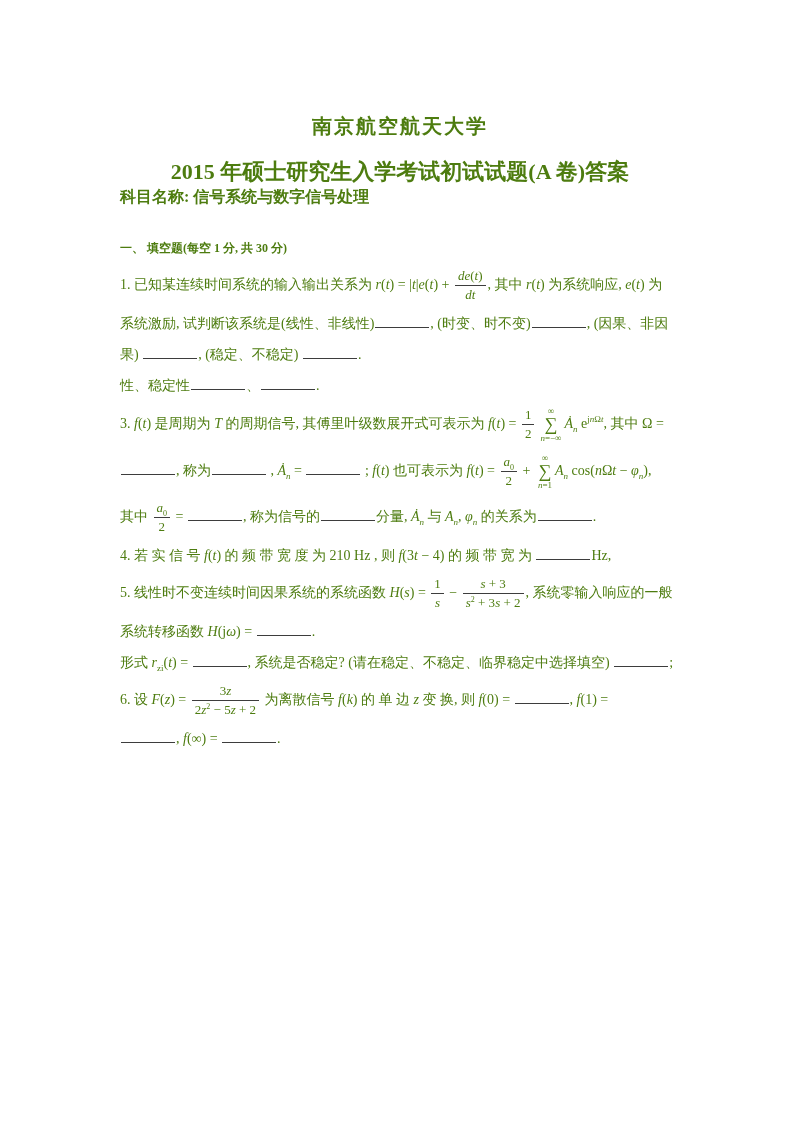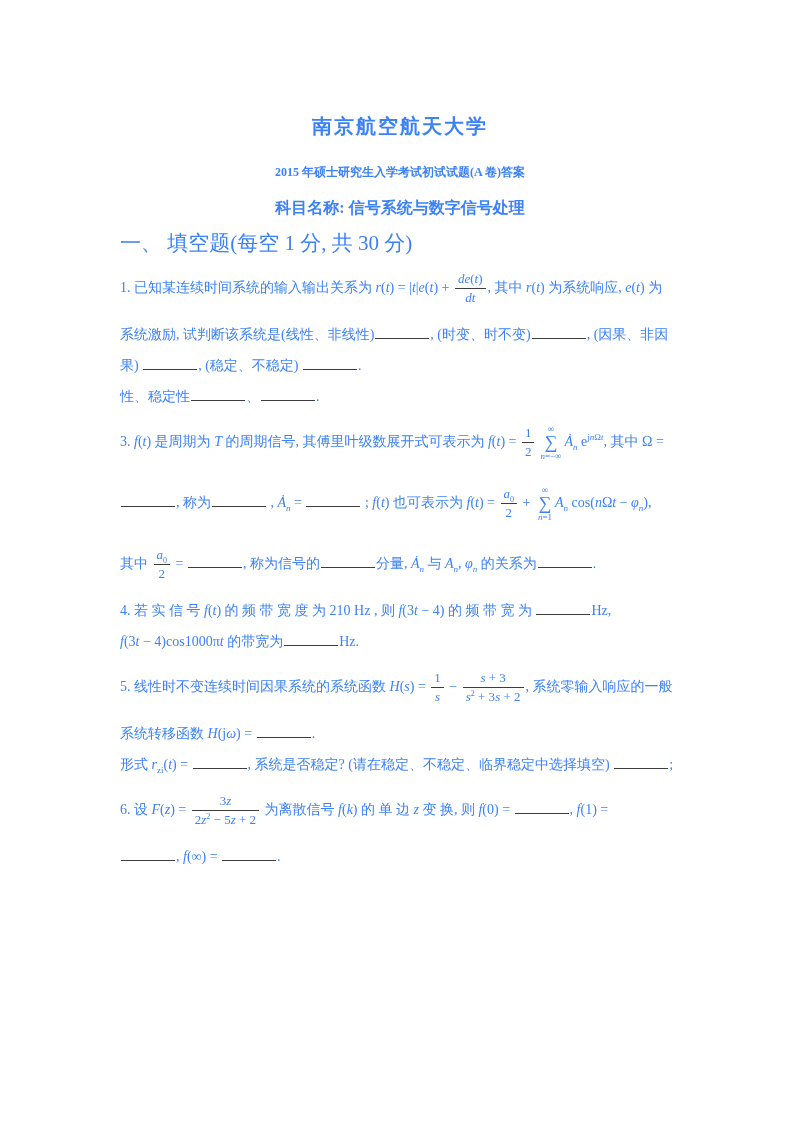--- a/index.html
+++ b/index.html
@@ -4,33 +4,33 @@
 <style>
   * { box-sizing: border-box; }
   html, body { margin: 0; padding: 0; background: #ffffff; }
   .page {
     position: relative;
     width: 794px;
     height: 1123px;
     margin: 0 auto;
     background: #ffffff;
     overflow: hidden;
-    color: #3b82f6;
+    color: #4d7c0f;
     font-family: "Liberation Serif", "DejaVu Serif", serif;
     padding: 113px 114px 0 120px;
   }
   .title    { font-size: 20px; font-weight: 700; text-align: center; line-height: 26px; letter-spacing: 2px; }
-  .subtitle { font-size: 12px; font-weight: 700; text-align: center; line-height: 24px; margin-top: 21px; }
-  .subject  { font-size: 16px; font-weight: 700; text-align: center; line-height: 21px; margin-top: 13px; }
-  .section  { font-size: 21px; font-weight: 400; line-height: 20px; margin-top: 15px; }
+  .subtitle { font-size: 22px; font-weight: 700; text-align: center; line-height: 24px; margin-top: 21px; }
+  .subject  { font-size: 16px; font-weight: 700; line-height: 21px; margin-top: 2px; }
+  .section  { font-size: 12px; font-weight: 700; line-height: 20px; margin-top: 31px; }
   .q { margin-top: 2px; }
   .line { font-size: 14px; line-height: 21px; margin-top: 10px; white-space: nowrap; }
   i { font-style: italic; }
   sup, sub { font-size: 9px; line-height: 0; }
-  .frac { display: inline-block; vertical-align: middle; text-align: center; margin: 8px 2px; }
+  .frac { display: inline-block; vertical-align: middle; text-align: center; margin: 0 2px; }
   .frac .num { display: block; font-size: 13px; line-height: 16px; padding: 0 3px 1px; border-bottom: 1px solid #3d3d3d; }
   .frac .den { display: block; font-size: 13px; line-height: 16px; padding: 1px 3px 0; }
   .frac sup, .frac sub { font-size: 8px; }
   .sum { display: inline-flex; flex-direction: column; align-items: center; vertical-align: middle; margin: 0 3px 0 4px; }
   .sum .lim { font-size: 9px; line-height: 10px; }
   .sum .sig { font-size: 18px; line-height: 17px; }
   .blank { display: inline-block; width: 54px; height: 14px; border-bottom: 1px solid #3d3d3d; vertical-align: baseline; margin: 0 1px; }
 </style>
 </head>
 <body>
@@ -61,21 +61,20 @@
     <div class="line"><span class="blank"></span>, 称为<span class="blank"></span> , <i>Ȧ</i><sub><i>n</i></sub> = <span class="blank"></span> ; <i>f</i>(<i>t</i>) 也可表示为 <i>f</i>(<i>t</i>) = <span class="frac"><span class="num"><i>a</i><sub>0</sub></span><span class="den">2</span></span> + <span class="sum">
           <span class="lim">∞</span>
           <span class="sig">∑</span>
           <span class="lim"><i>n</i>=1</span>
         </span><i>A</i><sub><i>n</i></sub> cos(<i>n</i>Ω<i>t</i> − <i>φ</i><sub><i>n</i></sub>),</div>
     <div class="line">其中 <span class="frac"><span class="num"><i>a</i><sub>0</sub></span><span class="den">2</span></span> = <span class="blank"></span>, 称为信号的<span class="blank"></span>分量, <i>Ȧ</i><sub><i>n</i></sub> 与 <i>A</i><sub><i>n</i></sub>, <i>φ</i><sub><i>n</i></sub> 的关系为<span class="blank"></span>.</div>
   </div>
 
   <div class="q">
     <div class="line">4. 若 实 信 号 <i>f</i>(<i>t</i>) 的 频 带 宽 度 为 210 Hz , 则 <i>f</i>(3<i>t</i> − 4) 的 频 带 宽 为 <span class="blank"></span>Hz,</div>
-    <div class="line"><i>f</i>(3<i>t</i> − 4)cos1000π<i>t</i> 的带宽为<span class="blank"></span>Hz.</div>
   </div>
 
   <div class="q">
     <div class="line">5. 线性时不变连续时间因果系统的系统函数 <i>H</i>(<i>s</i>) = <span class="frac"><span class="num">1</span><span class="den"><i>s</i></span></span> − <span class="frac"><span class="num"><i>s</i> + 3</span><span class="den"><i>s</i><sup>2</sup> + 3<i>s</i> + 2</span></span>, 系统零输入响应的一般</div>
     <div class="line">系统转移函数 <i>H</i>(j<i>ω</i>) = <span class="blank"></span>.</div>
     <div class="line">形式 <i>r</i><sub>zi</sub>(<i>t</i>) = <span class="blank"></span>, 系统是否稳定? (请在稳定、不稳定、临界稳定中选择填空) <span class="blank"></span>;</div>
   </div>
 
   <div class="q">
     <div class="line">6. 设 <i>F</i>(<i>z</i>) = <span class="frac"><span class="num">3<i>z</i></span><span class="den">2<i>z</i><sup>2</sup> − 5<i>z</i> + 2</span></span> 为离散信号 <i>f</i>(<i>k</i>) 的 单 边 <i>z</i> 变 换, 则 <i>f</i>(0) = <span class="blank"></span>, <i>f</i>(1) =</div>

